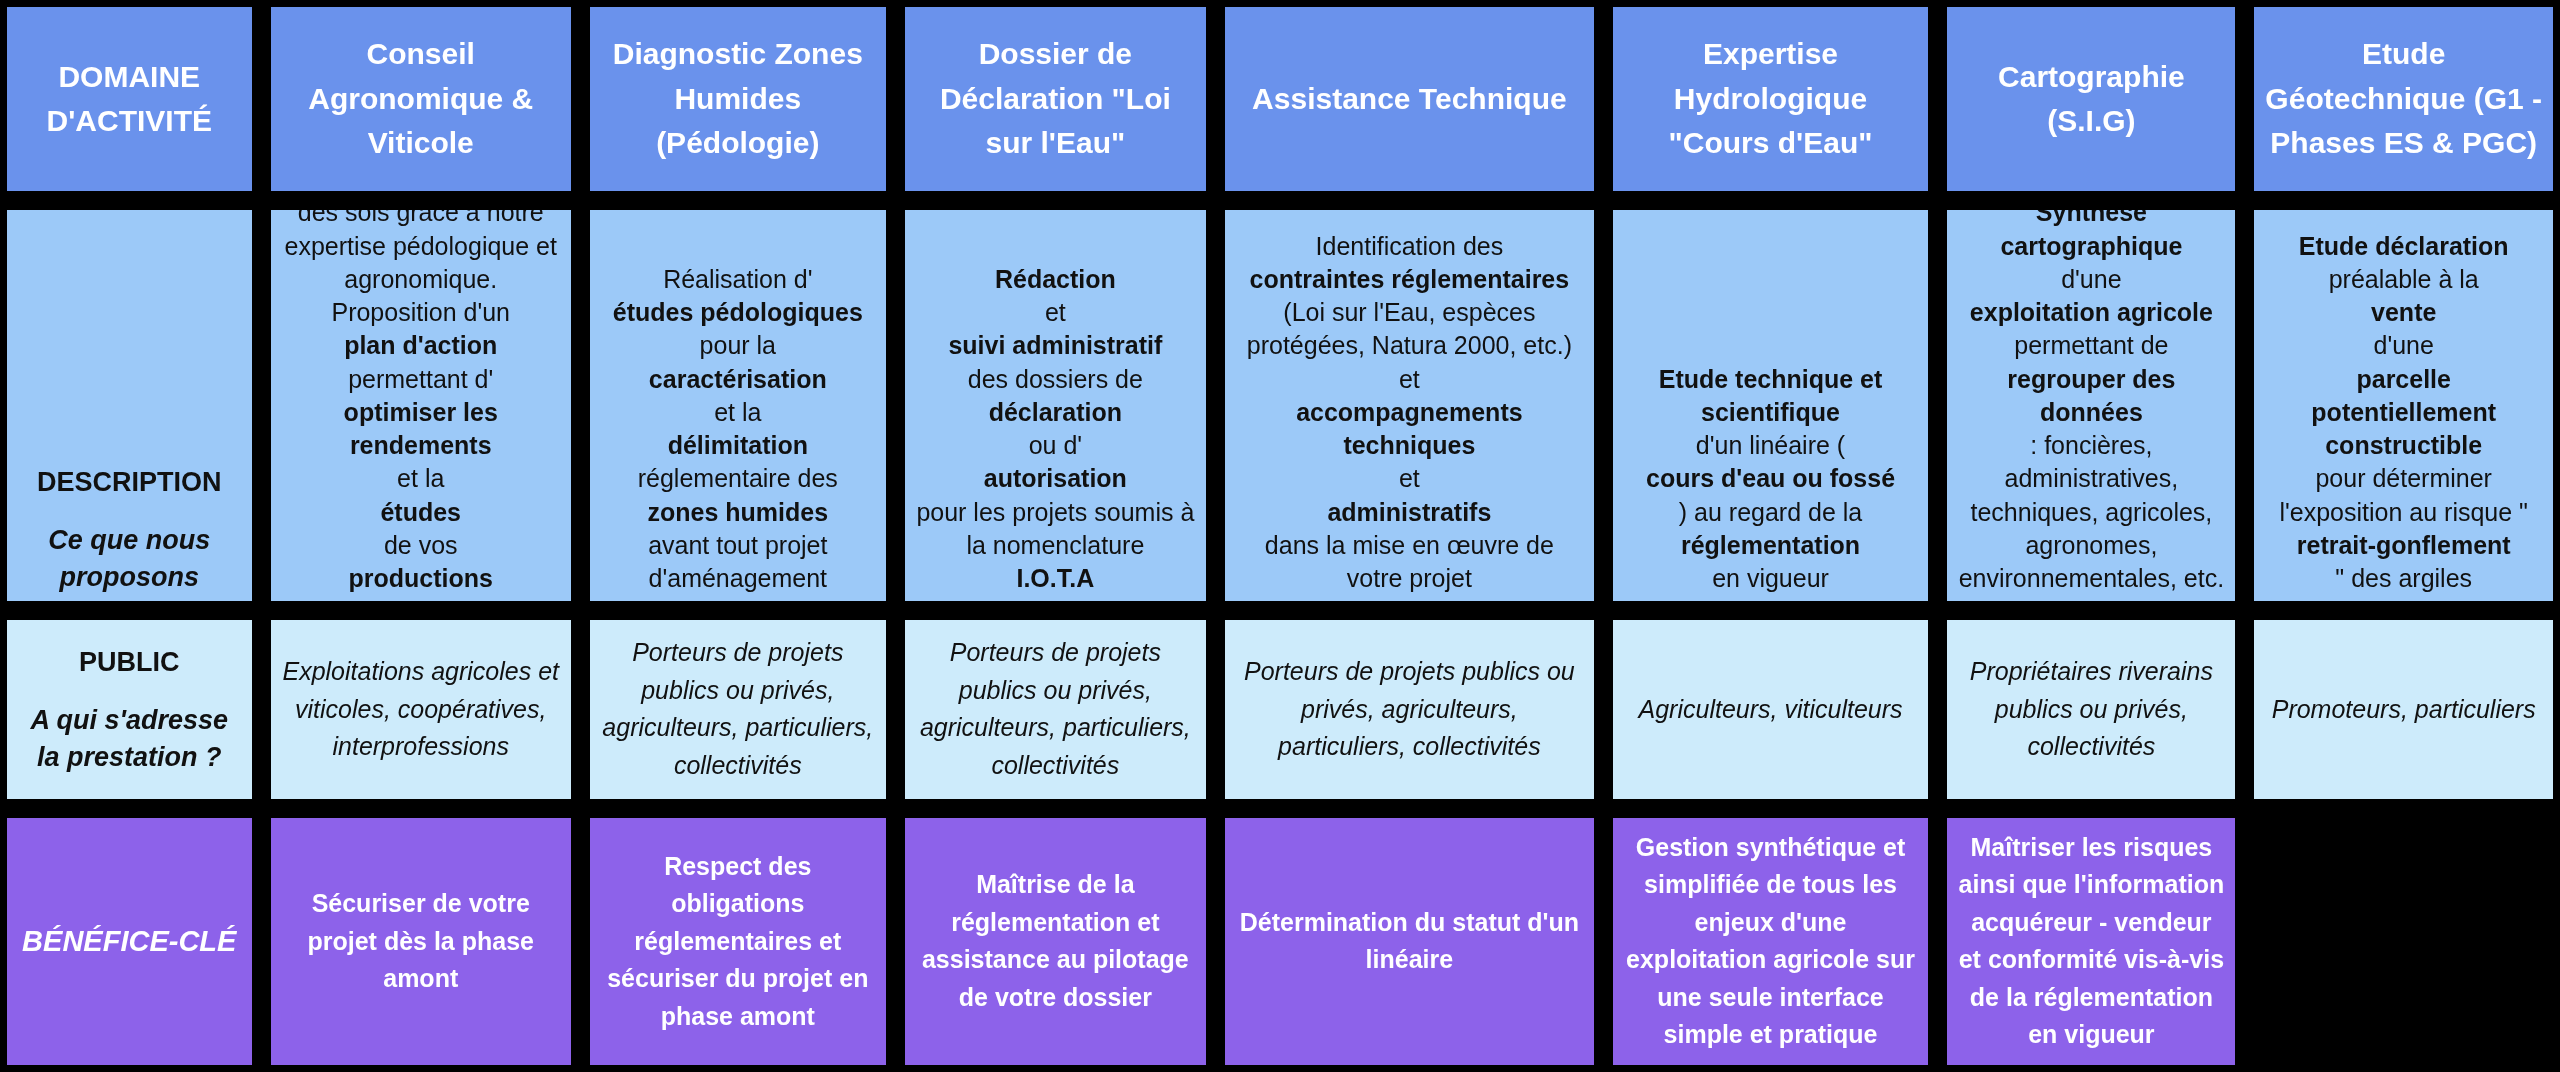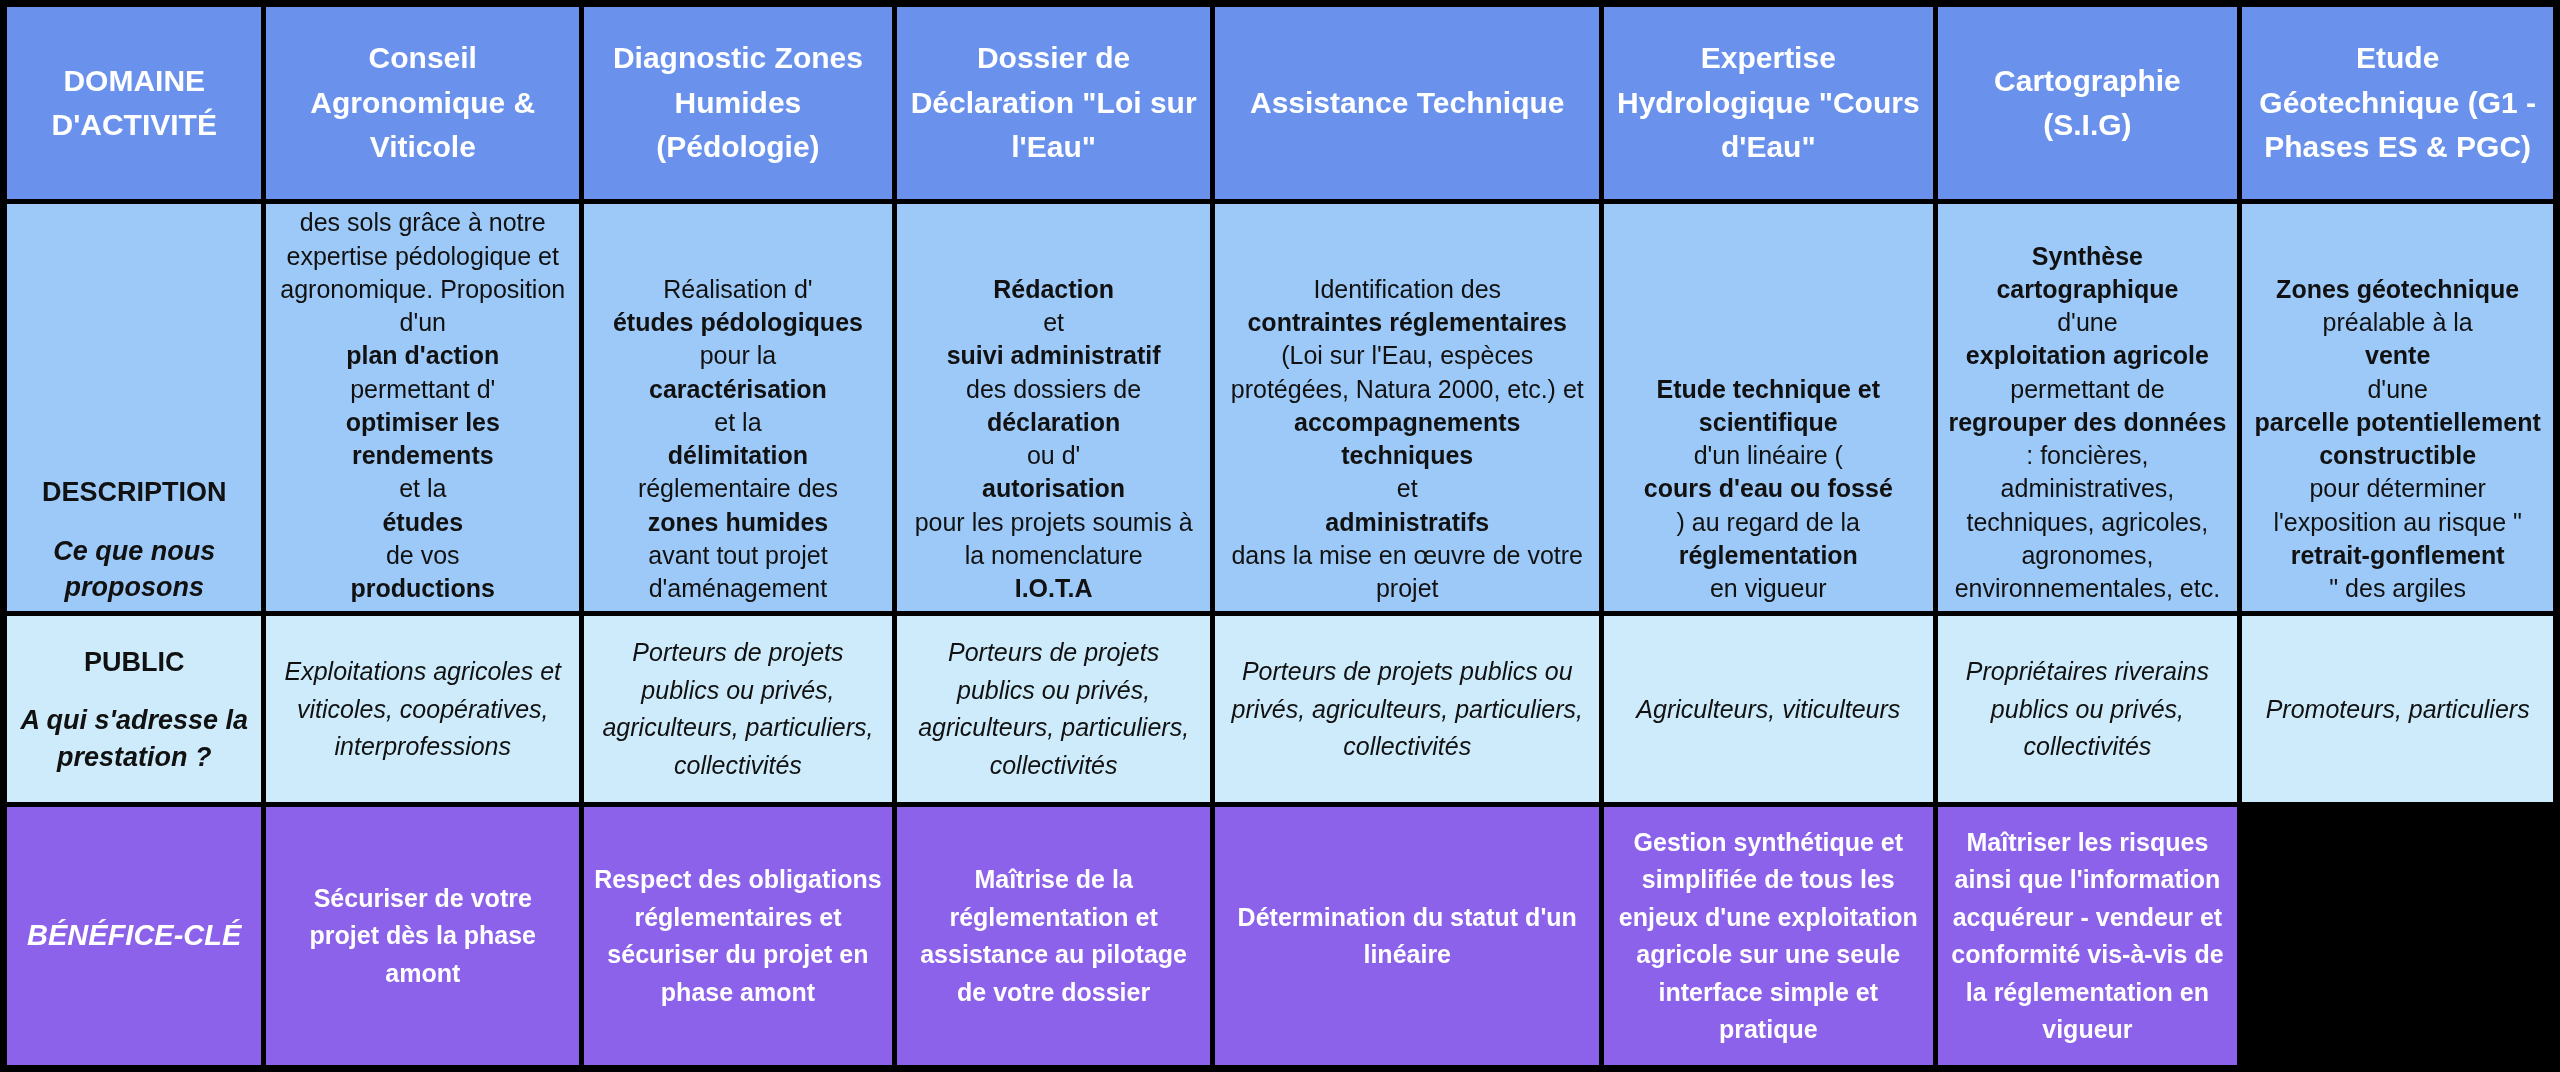--- a/index.html
+++ b/index.html
@@ -3,21 +3,21 @@
 <meta charset="utf-8">
 <style>
   html,body{margin:0;padding:0;background:#ffffff;}
   .table-wrap{
     width:2560px;height:1072px;box-sizing:border-box;
     background:var(--border,#000);
     border:7px solid var(--border,#000);
     display:grid;
     grid-template-columns:258fr 317fr 312fr 318fr 389fr 333fr 304fr 315fr;
     grid-template-rows:192fr 408fr 186fr 258fr;
-    gap:5px;
+    gap:19px;
     font-family:"Liberation Sans","DejaVu Sans",sans-serif;
   }
   .cell{
     display:flex;flex-direction:column;align-items:center;justify-content:center;
     text-align:center;padding:6px 10px;box-sizing:border-box;overflow:hidden;
   }
   
   .hdr{background:var(--header_bg,#6A92EC);color:var(--header_text,#ffffff);
        font-weight:bold;font-size:30px;line-height:1.48;}
   .desc{background:var(--desc_bg,#9CC9F8);color:var(--body_text,#111111);
@@ -53,21 +53,21 @@
   <div class="cell desc lbl-desc">
     <div class="lbl-title">DESCRIPTION</div>
     <div class="lbl-sub">Ce que nous proposons</div>
   </div>
   <div class="cell desc"><b>Diagnostic de santé</b> des sols grâce à notre expertise pédologique et agronomique. Proposition d'un <b>plan d'action</b> permettant d'<b>optimiser les rendements</b> et la <b>études</b> de vos <b>productions</b></div>
   <div class="cell desc">Réalisation d'<b>études pédologiques</b> pour la <b>caractérisation</b> et la <b>délimitation</b> réglementaire des <b>zones humides</b> avant tout projet d'aménagement</div>
   <div class="cell desc"><b>Rédaction</b> et <b>suivi administratif</b> des dossiers de <b>déclaration</b> ou d'<b>autorisation</b> pour les projets soumis à la nomenclature <b>I.O.T.A</b></div>
   <div class="cell desc">Identification des <b>contraintes réglementaires</b> (Loi sur l'Eau, espèces protégées, Natura 2000, etc.) et <b>accompagnements techniques</b> et <b>administratifs</b> dans la mise en œuvre de votre projet</div>
   <div class="cell desc"><b>Etude technique et scientifique</b> d'un linéaire (<b>cours d'eau ou fossé</b>) au regard de la <b>réglementation</b> en vigueur</div>
   <div class="cell desc"><b>Synthèse cartographique</b> d'une <b>exploitation agricole</b> permettant de <b>regrouper des données</b> : foncières, administratives, techniques, agricoles, agronomes, environnementales, etc.</div>
-  <div class="cell desc"><b>Zones géotechnique</b> préalable à la <b>vente</b> d'une <b>parcelle potentiellement constructible</b> pour déterminer l'exposition au risque "<b>retrait-gonflement</b>" des argiles</div>
+  <div class="cell desc"><b>Etude déclaration</b> préalable à la <b>vente</b> d'une <b>parcelle potentiellement constructible</b> pour déterminer l'exposition au risque "<b>retrait-gonflement</b>" des argiles</div>
 
   <div class="cell pub lbl-pub" style="font-style:normal;">
     <div class="lbl-title">PUBLIC</div>
     <div class="lbl-sub">A qui s'adresse la prestation ?</div>
   </div>
   <div class="cell pub">Exploitations agricoles et viticoles, coopératives, interprofessions</div>
   <div class="cell pub">Porteurs de projets publics ou privés, agriculteurs, particuliers, collectivités</div>
   <div class="cell pub">Porteurs de projets publics ou privés, agriculteurs, particuliers, collectivités</div>
   <div class="cell pub">Porteurs de projets publics ou privés, agriculteurs, particuliers, collectivités</div>
   <div class="cell pub">Agriculteurs, viticulteurs</div>

